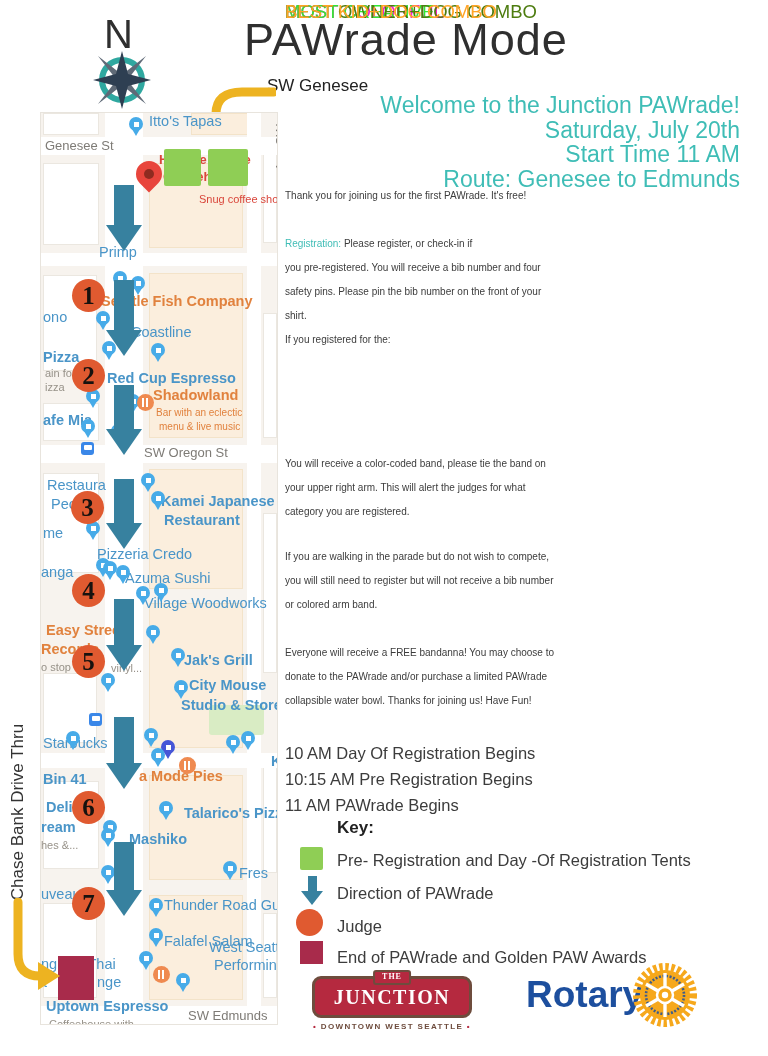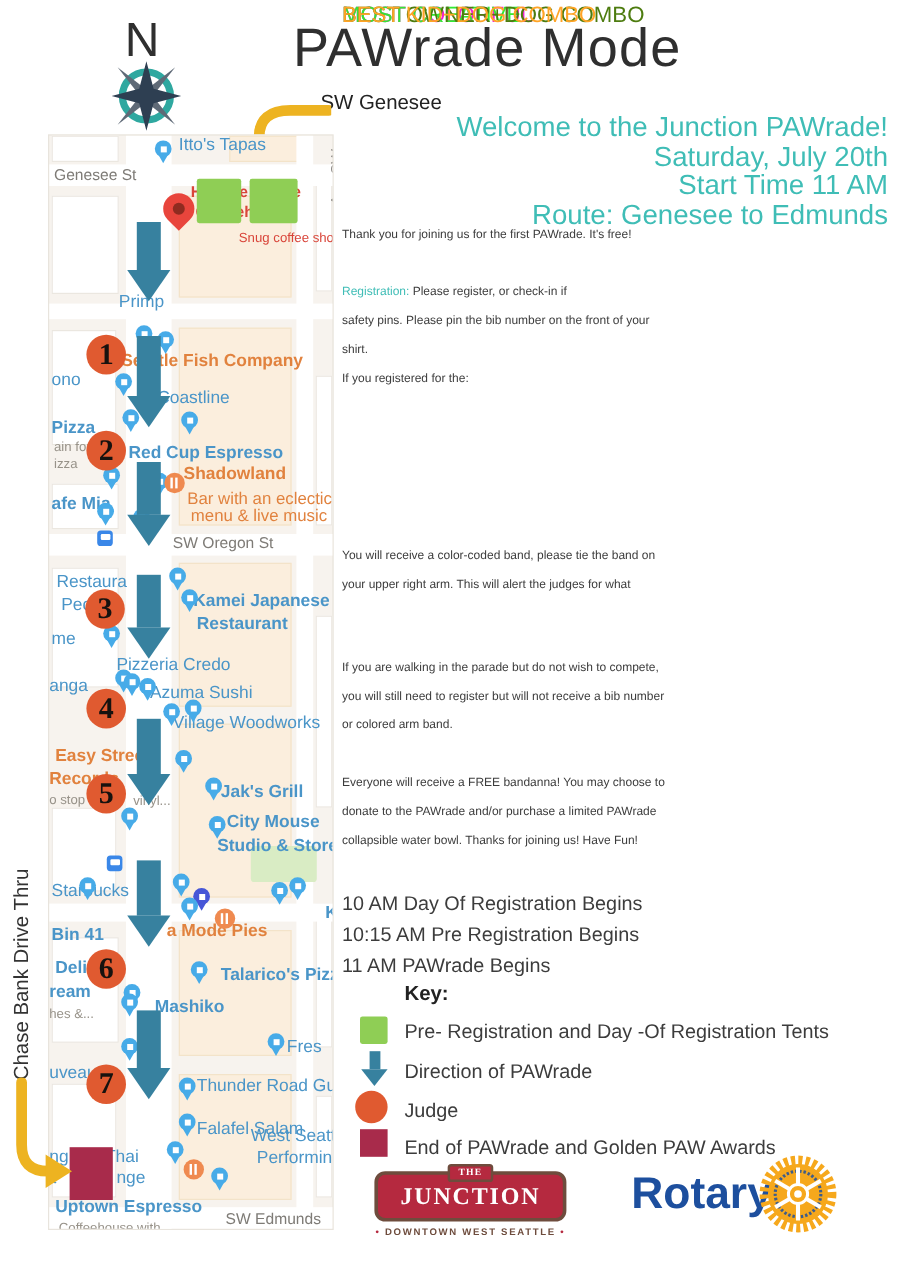--- a/index.html
+++ b/index.html
@@ -14,21 +14,21 @@
   
   #map{left:40px;top:112px;width:238px;height:913px;background:#f7f3ee;overflow:hidden;border:1px solid #e8e4dd;box-sizing:border-box}
   #map .street{position:absolute;background:#ffffff}
   #map .tile{position:absolute;background:#fff;border:1px solid #ebe7e0;box-sizing:border-box}
   #map .tilep{position:absolute;background:#fbeedd;border:1px solid #f3e3c9;box-sizing:border-box}
   #map .park{position:absolute;background:#d9ecc4;border-radius:3px}
   .ml{position:absolute;white-space:nowrap;line-height:1.15}
   .ml.b{color:#4a95c8;font-size:14.5px;font-weight:500}
   .ml.bb{color:#4a95c8;font-size:14.5px;font-weight:700}
   .ml.o{color:#e1823e;font-size:14.5px;font-weight:700}
-  .ml.os{color:#e1823e;font-size:14px}
+  .ml.os{color:#e1823e;font-size:10px}
   .ml.r{color:#d9453a;font-size:13px;font-weight:700}
   .ml.rs{color:#d9453a;font-size:11px}
   .ml.g{color:#979289;font-size:11px}
   .ml.st{color:#7e7b76;font-size:13px;font-weight:400}
   .ml.rot{transform:rotate(-90deg);transform-origin:left top}
   .pin{position:absolute;width:14px;height:14px;background:#47abe8;border-radius:50%}
   .pin::after{content:"";position:absolute;top:12px;left:3px;border:4px solid transparent;border-top:7px solid #47abe8}
   .pin .sq{position:absolute;left:4.5px;top:4.5px;width:5px;height:5px;background:#fff}
   .pin.dark{background:#4656d7}.pin.dark::after{border-top-color:#4656d7}
   .transit{position:absolute;width:13px;height:13px;background:#3a87e8;border-radius:3px}
@@ -341,33 +341,35 @@
   <div>Welcome to the Junction PAWrade!</div>
   <div>Saturday, July 20th</div>
   <div>Start Time 11 AM</div>
   <div>Route: Genesee to Edmunds</div>
 </div>
 
 <div class="para" style="top:184px">Thank you for joining us for the first PAWrade. It's free!</div>
 
 <div class="para" style="top:232px">
   <div><span class="teal">Registration:</span><span> Please register, or check-in if</span></div>
+  <div>you pre-registered. You will receive a bib number and four</div>
   <div>safety pins. Please pin the bib number on the front of your</div>
   <div>shirt.</div>
   <div>If you registered for the:</div>
 </div>
 
 <div class="cat" style="color:#f320cf">MOST COLORFUL</div>
 <div class="cat" style="color:#33e833">MOST CREATIVE</div>
 <div class="cat" style="color:#4d7c0f">BEST OWNER+DOG COMBO</div>
 <div class="cat" style="color:#ffa426">BEST KID+DOG COMBO</div>
 
 <div class="para" style="top:452px">
   <div>You will receive a color-coded band, please tie the band on</div>
   <div>your upper right arm. This will alert the judges for what</div>
+  <div>category you are registered.</div>
 </div>
 
 <div class="para" style="top:545px">
   <div>If you are walking in the parade but do not wish to compete,</div>
   <div>you will still need to register but will not receive a bib number</div>
   <div>or colored arm band.</div>
 </div>
 
 <div class="para" style="top:641px">
   <div>Everyone will receive a FREE bandanna! You may choose to</div>

